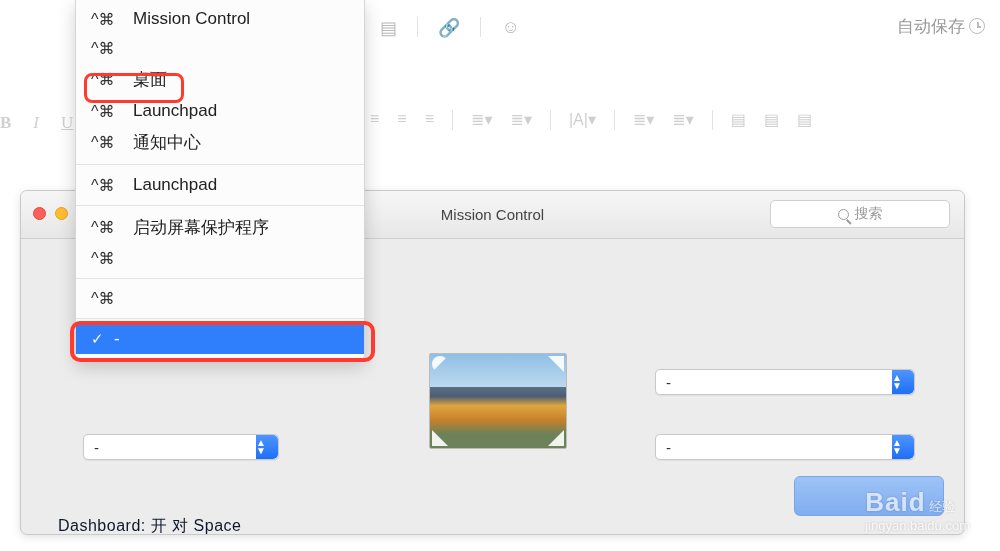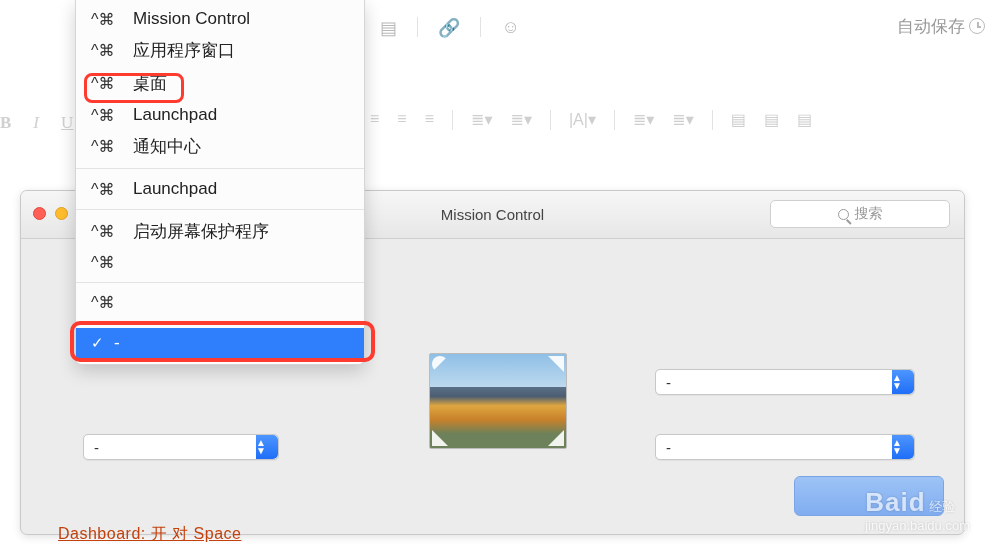--- a/index.html
+++ b/index.html
@@ -164,21 +164,21 @@
 
     .watermark {
       position:absolute; right:30px; bottom:18px;
       color:#fff; opacity:.65; font-size:13px; text-align:left;
       z-index:70; text-shadow:0 0 3px rgba(0,0,0,.3);
       pointer-events:none;
     }
     .watermark .big{font-size:26px;font-weight:bold;letter-spacing:1px;}
 
     .bottom-cut {
-      position:absolute; left:58px; bottom:6px; font-size:16px; color:#c2410c; letter-spacing:.5px;text-decoration:underline;
+      position:absolute; left:58px; bottom:14px; font-size:16px; color:#0f172a; letter-spacing:.5px;
     }
   </style>
 </head>
 <body>
 
 <div class="editor-top">
   <div class="toolbar-row1">
     <div class="icons-left">
       <span>▤</span>
       <span class="tb-sep"></span>
@@ -255,21 +255,20 @@
   </div>
 </div>
 
 <div class="dropdown">
   <div class="menu-item">
     <span class="short">^⌘</span>
     <span>Mission Control</span>
   </div>
   <div class="menu-item">
     <span class="short">^⌘</span>
-    <span>应用程序窗口</span>
   </div>
   <div class="menu-item">
     <span class="short">^⌘</span>
     <span>桌面</span>
   </div>
   <div class="menu-item">
     <span class="short">^⌘</span>
     <span>Launchpad</span>
   </div>
   <div class="menu-item">

